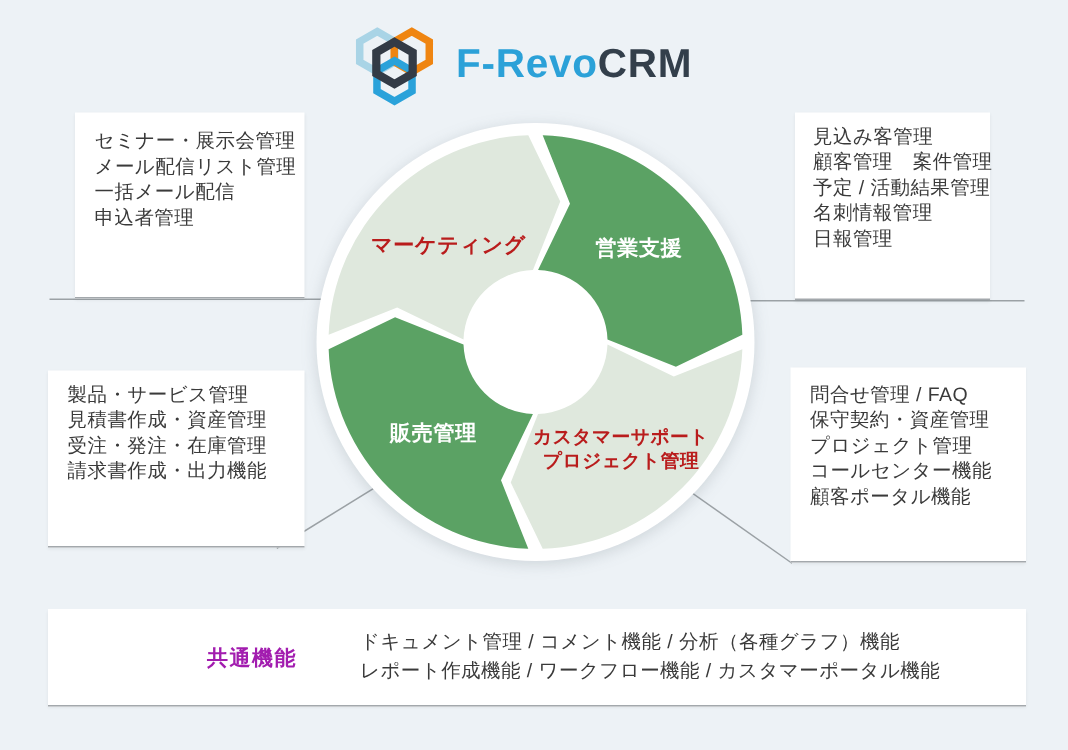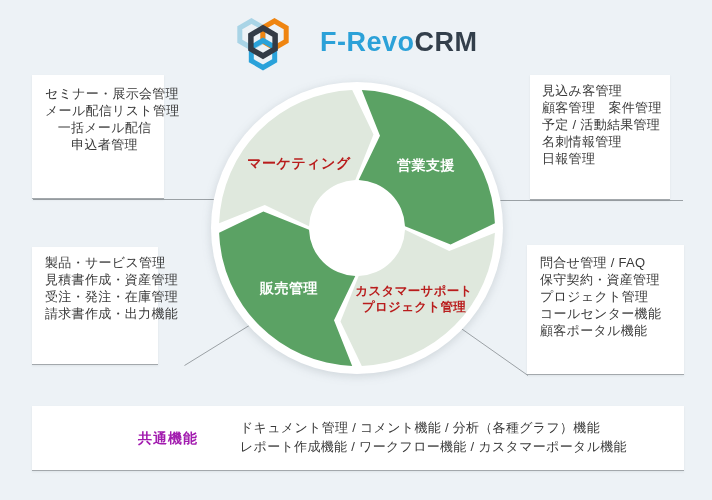--- a/index.html
+++ b/index.html
@@ -13,21 +13,21 @@
     background:#edf2f6;
     overflow:hidden;
   }
   
   .logo{
     position:absolute;left:234px;top:12px;height:60px;
     display:flex;align-items:center;
   }
   .logo svg{display:block;}
   .logo-text{
-    margin-left:28px;
+    margin-left:12px;
     font-size:27px;font-weight:bold;letter-spacing:0.5px;
     display:flex;align-items:baseline;
   }
   .logo-text .lt-primary{color:#2ba1d8;}
   .logo-text .lt-secondary{color:#333f4b;}
   
   .connectors{position:absolute;left:0;top:0;z-index:1;}
   
   .wheel{position:absolute;left:192px;top:63px;z-index:2;}
   .big-circle{filter:drop-shadow(0 2px 5px rgba(60,80,90,0.18));}
@@ -45,23 +45,23 @@
   
   .box{
     position:absolute;z-index:2;
     background:#ffffff;
     border-bottom:1px solid #a3a8ac;
     box-shadow:0 1px 2px rgba(50,60,70,0.08);
     box-sizing:border-box;
     color:#3a3a3a;font-size:13px;line-height:1.3;letter-spacing:0.3px;
   }
   .box .ln{white-space:nowrap;}
-  .box-tl{left:32px;top:75px;width:132px;height:124px;padding:11px 0 0 13px;text-align:center;}
-  .box-tr{left:530px;top:75px;width:140px;height:125px;padding:8px 0 0 12px;}
-  .box-bl{left:32px;top:247px;width:126px;height:118px;padding:8px 0 0 13px;font-family:Liberation Serif, serif;}
+  .box-tl{left:50px;top:75px;width:153px;height:124px;padding:11px 0 0 13px;}
+  .box-tr{left:530px;top:75px;width:130px;height:125px;padding:8px 0 0 12px;}
+  .box-bl{left:32px;top:247px;width:171px;height:118px;padding:8px 0 0 13px;font-family:Liberation Serif, serif;}
   .box-br{left:527px;top:245px;width:157px;height:130px;padding:10px 0 0 13px;}
   .box-bottom{
     left:32px;top:406px;width:652px;height:65px;
     display:flex;align-items:center;
   }
   .box-bottom .common-label{
     font-weight:bold;font-size:14px;color:#a21caf;
     padding-left:106px;white-space:nowrap;letter-spacing:1px;
   }
   .box-bottom .common-lines{margin-left:42px;line-height:1.45;}

